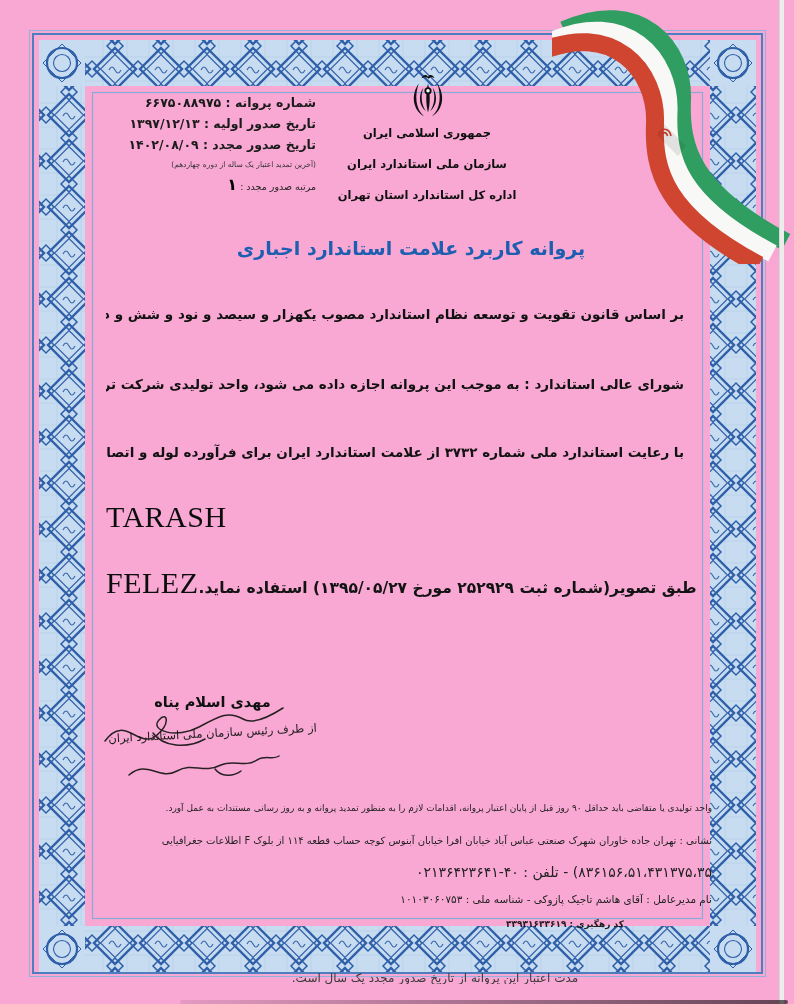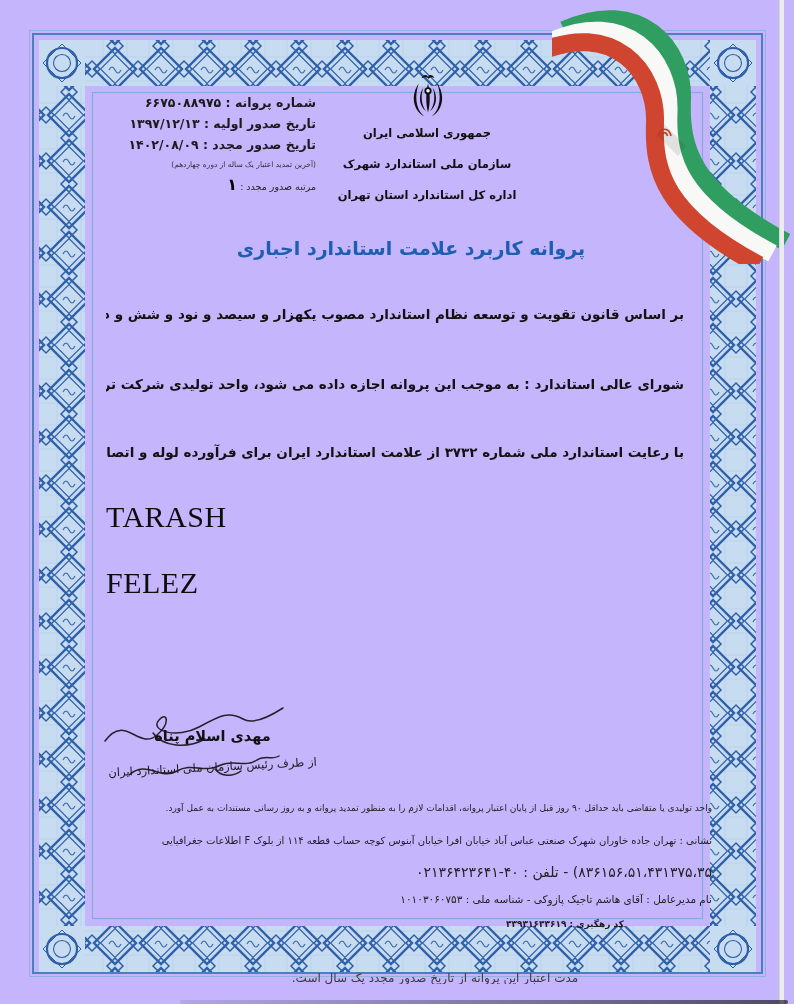--- a/index.html
+++ b/index.html
@@ -1,18 +1,18 @@
 <!DOCTYPE html>
 <html lang="fa"><head>
 <meta charset="utf-8">
 <style>
   html,body{margin:0;padding:0;}
   .page{
     position:relative;width:794px;height:1004px;overflow:hidden;
-    background:#c4b5fd;font-family:"DejaVu Sans",sans-serif;color:#131313;
+    background:#f9a8d4;font-family:"DejaVu Sans",sans-serif;color:#131313;
   }
   .abs{position:absolute;}
   
   .info{left:98px;top:92px;width:218px;direction:rtl;text-align:right;}
   .info .ln{font-size:12.5px;font-weight:700;line-height:21px;white-space:nowrap;color:#1b1b1b;}
   .info .note{font-size:7.5px;font-weight:400;line-height:19px;color:#333;}
   .info .rank{font-size:9.5px;line-height:22px;color:#222;}
   .info .rank b{font-size:16px;font-weight:700;color:#000;}
   
   .hline{left:327px;width:200px;text-align:center;font-weight:700;font-size:11.5px;white-space:nowrap;color:#101010;}
@@ -20,21 +20,21 @@
   .title{left:122px;width:578px;top:237px;text-align:center;font-size:19px;font-weight:700;color:#1c5eb0;white-space:nowrap;}
   
   .bline{left:106px;width:578px;height:36px;line-height:36px;direction:rtl;font-weight:700;color:#121212;
          font-size:13.5px;text-align:justify;text-align-last:justify;overflow:hidden;white-space:nowrap;}
   .bflex{left:106px;width:578px;height:40px;display:flex;justify-content:space-between;align-items:baseline;overflow:visible;}
   .bflex .fa{direction:rtl;font-size:15.5px;font-weight:700;white-space:nowrap;}
   .bflex .fa.mid{flex:1;text-align:center;}
   .brand{font-family:"Liberation Serif",serif;font-size:30px;font-weight:400;letter-spacing:.5px;color:#0d0d0d;white-space:nowrap;}
   
   .sig{left:100px;top:694px;width:225px;text-align:center;direction:rtl;}
-  .sig .nm{font-size:14.5px;font-weight:700;color:#111;margin-top:34px;}
+  .sig .nm{font-size:14.5px;font-weight:700;color:#111;}
   .sig .bh{font-size:11.5px;margin-top:16px;transform:rotate(-3deg);color:#1a1a1a;}
   
   .fl{right:82px;direction:rtl;white-space:nowrap;color:#222;text-align:right;}
   .track{right:170px;top:919px;font-size:9px;font-weight:700;direction:rtl;white-space:nowrap;color:#1d1d1d;}
   .validity{left:225px;top:971px;width:420px;height:13px;overflow:hidden;text-align:center;direction:rtl;
             font-size:12px;color:#3a3a3a;white-space:nowrap;}
   .edge-strip{left:779px;top:0;width:4px;height:100%;background:#ececec;border-left:1px solid #d7d7d7;}
   .smudge{left:180px;right:6px;bottom:0;height:4px;opacity:.7;border-radius:2px;
           background:linear-gradient(90deg,rgba(0,0,0,.12),rgba(0,0,0,.85));}
 </style>
@@ -130,33 +130,34 @@
     <div class="ln">تاریخ صدور اولیه : ۱۳۹۷/۱۲/۱۳</div>
     <div class="ln">تاریخ صدور مجدد : ۱۴۰۲/۰۸/۰۹</div>
     <div class="note">(آخرین تمدید اعتبار یک ساله از دوره چهاردهم)</div>
     <div class="rank">
       <span>مرتبه صدور مجدد :</span>
       <b>۱</b>
     </div>
   </div>
 
   <div class="abs hline" style="top:126px">جمهوری اسلامی ایران</div>
-  <div class="abs hline" style="top:157px">سازمان ملی استاندارد شهرک</div>
+  <div class="abs hline" style="top:157px">سازمان ملی استاندارد ایران</div>
   <div class="abs hline" style="top:188px">اداره کل استاندارد استان تهران</div>
 
   <div class="abs title">پروانه کاربرد علامت استاندارد اجباری</div>
 
   <div class="abs bline" style="top:296px">بر اساس قانون تقویت و توسعه نظام استاندارد مصوب یکهزار و سیصد و نود و شش و در اجرای مصوبات</div>
   <div class="abs bline" style="top:366px">شورای عالی استاندارد : به موجب این پروانه اجازه داده می شود، واحد تولیدی شرکت تراش فلز آسیا</div>
   <div class="abs bline" style="top:434px">با رعایت استاندارد ملی شماره ۳۷۳۲ از علامت استاندارد ایران برای فرآورده لوله و اتصالات چدنی</div>
   <div class="abs bflex" style="top:500px">
     <span class="brand">TARASH</span>
   </div>
   <div class="abs bflex" style="top:566px">
     <span class="brand">FELEZ</span>
+    <span class="fa mid">طبق تصویر(شماره ثبت ۲۵۲۹۲۹ مورخ ۱۳۹۵/۰۵/۲۷) استفاده نماید.</span>
   </div>
 
   <div class="abs sig">
     <div class="nm">مهدی اسلام پناه</div>
     <div class="bh">از طرف رئیس سازمان ملی استاندارد ایران</div>
   </div>
   <svg class="abs" width="240" height="100" viewBox="0 0 240 100" style="left:95px;top:703px">
     <g fill="none" stroke="#161616" stroke-width="1.5" opacity="0.92" stroke-linecap="round">
       <path d="M10 38 c20 -28 34 10 52 -6 c14 -12 10 -24 2 -15 c-10 11 18 19 40 7 c22 -12 30 -16 44 -8 c10 6 26 -2 40 -11"></path>
       <path d="M58 30 c10 14 34 16 52 6"></path>

